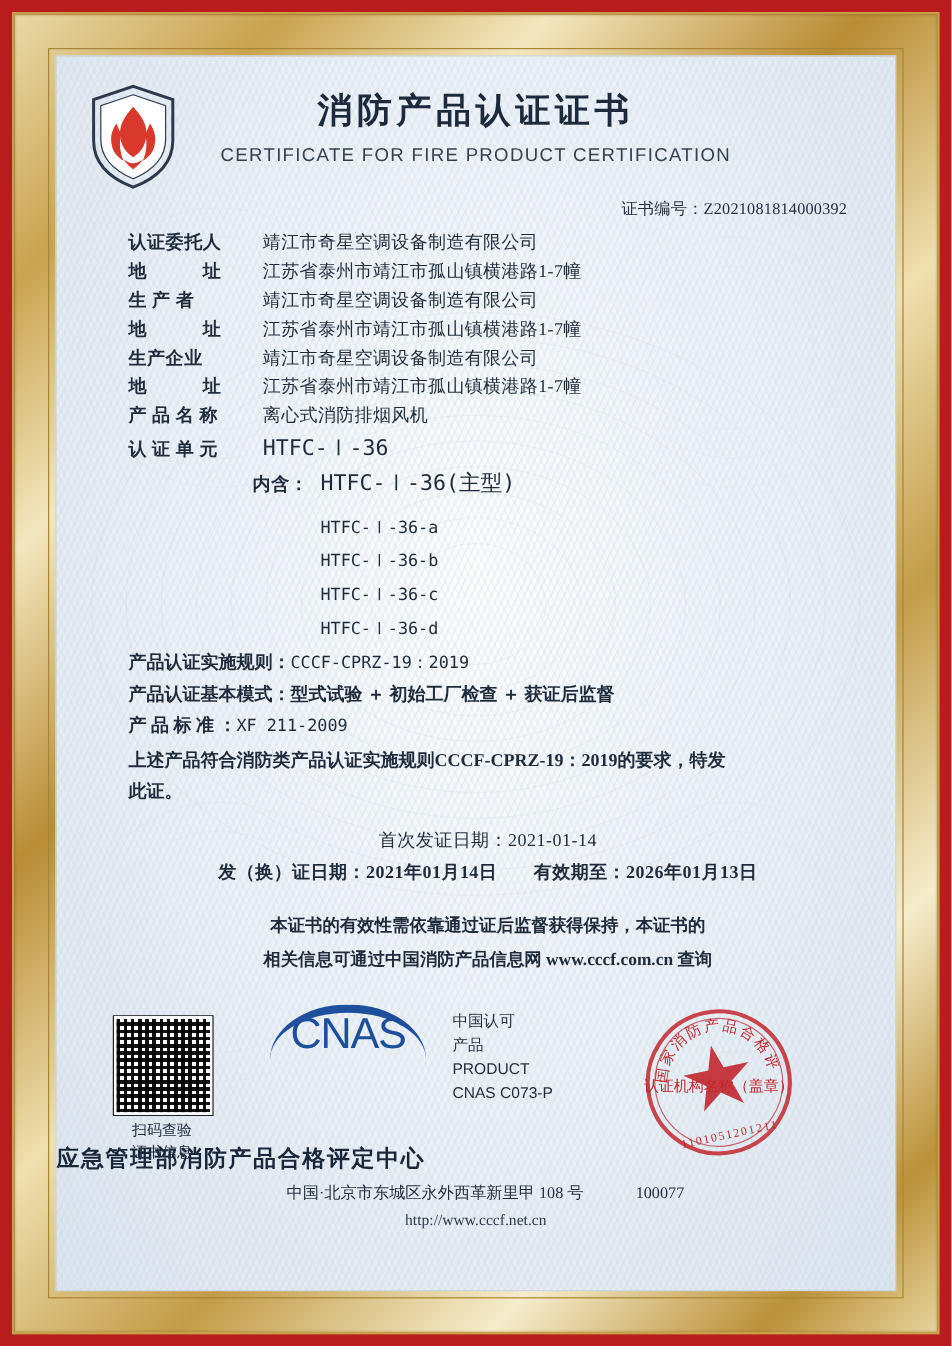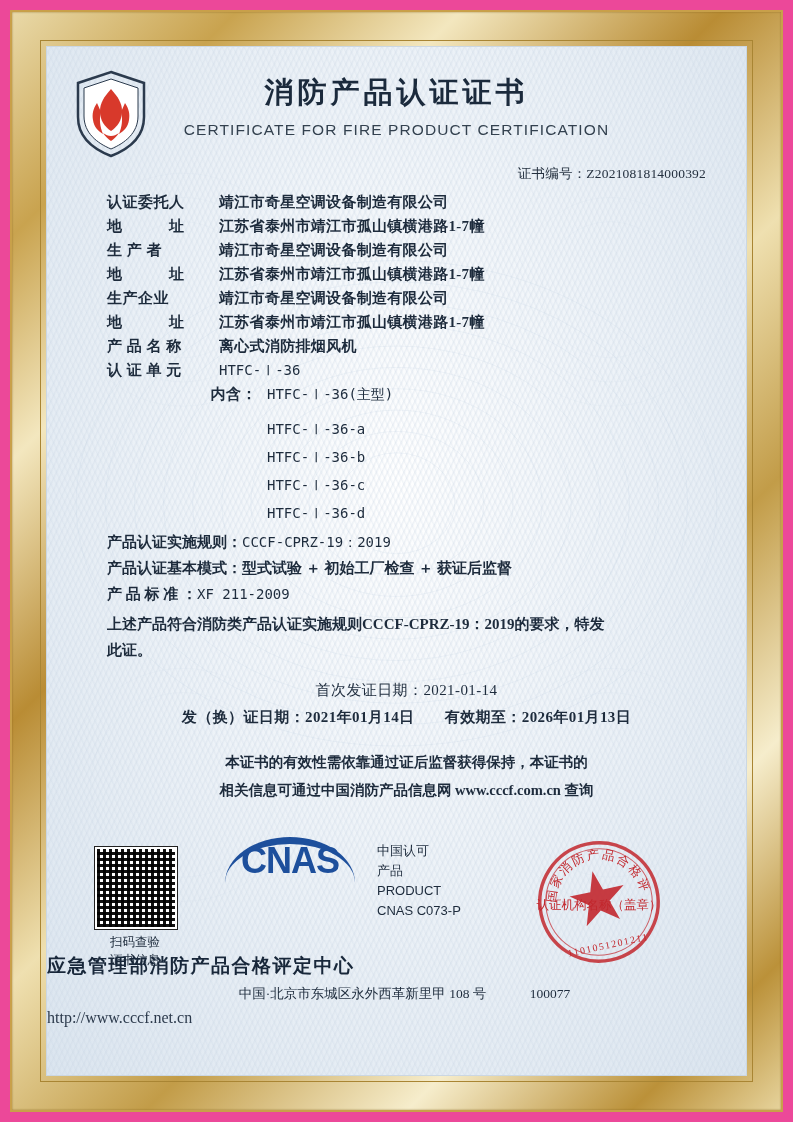--- a/index.html
+++ b/index.html
@@ -13,21 +13,21 @@
     font-family: "Liberation Serif", "DejaVu Serif", serif;
     overflow: hidden;
   }
 
   
   .cert-page {
     position: relative;
     width: 793px;
     height: 1122px;
     box-sizing: border-box;
-    background: #ec4899;
+    background: #b91c1c;
   }
   .gold-frame {
     position: absolute;
     inset: 10px;
     box-sizing: border-box;
     border: 2px solid #c8a04a;
     background:
       linear-gradient(135deg,
         #e9d9a8 0%,
         #c9a34f 12%,
@@ -122,27 +122,27 @@
   }
   .row .lab {
     width: 112px;
     flex: 0 0 112px;
     font-weight: bold;
     letter-spacing: 0.5px;
     white-space: pre;
   }
   .row .val {
     flex: 1 1 auto;
-    font-weight: bold;
+    font-weight: normal;
     letter-spacing: 0.3px;
   }
   .row.mono .val {
     font-family: "DejaVu Sans Mono", monospace;
     font-weight: normal;
-    font-size: 14px;
+    font-size: 18px;
     letter-spacing: 0;
   }
   .row.sub {
     margin-bottom: 17px;
   }
   .row.sub .lab {
     width: 150px;
     flex: 0 0 150px;
     text-align: right;
     padding-right: 10px;
@@ -234,21 +234,21 @@
   .cnas {
     position: absolute;
     left: 168px;
     top: 8px;
     width: 150px;
     text-align: center;
   }
   .cnas-word {
     font-family: "Liberation Sans", sans-serif;
     font-size: 36px;
-    font-weight: bold;
+    font-weight: normal;
     color: #1d4f9c;
     letter-spacing: -1px;
     line-height: 1;
     text-align: center;
   }
   .cnas-arc {
     position: absolute;
     left: 10px;
     top: -6px;
     width: 130px;
@@ -297,21 +297,22 @@
     top: 150px;
     text-align: center;
     font-size: 13.5px;
     color: #1d2b3c;
   }
   .addr-line .zip { margin-left: 40px; }
   .url-line {
     position: absolute;
     left: 0; right: 0;
     top: 174px;
-    font-size: 16px;
+    text-align: center;
+    font-size: 13px;
     color: #2c3a4c;
     font-family: "Liberation Serif", serif;
   }
 </style>
 </head>
 <body>
 
 <div class="cert-page">
   <div class="gold-frame">
     <div class="gold-inner-line"></div>

